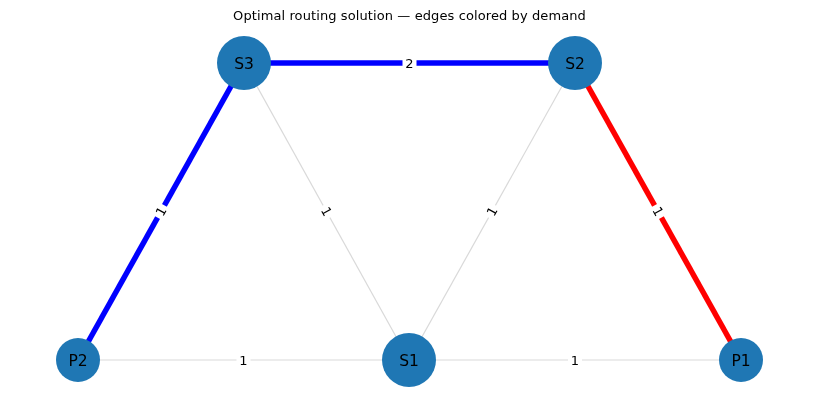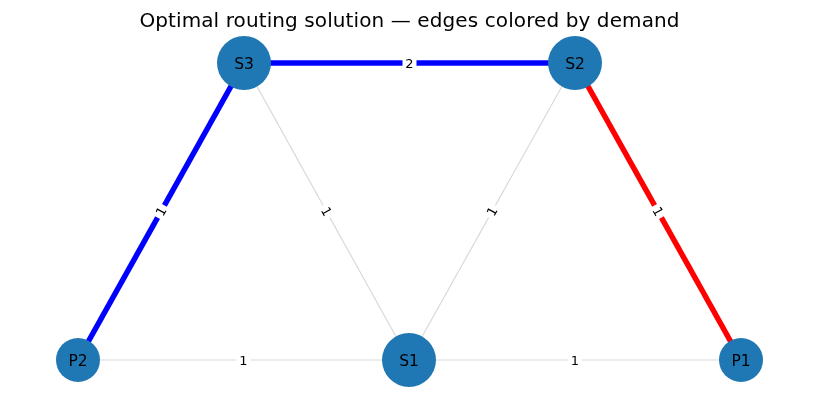--- a/index.html
+++ b/index.html
@@ -16,21 +16,21 @@
     height: 402px;
     background: #ffffff;
     overflow: hidden;
   }
   #chart-title {
     position: absolute;
     left: 0;
     top: 8px;
     width: 819px;
     text-align: center;
-    font-size: 20px;
+    font-size: 13px;
     color: #000000;
     font-family: "DejaVu Sans", sans-serif;
     letter-spacing: 0.1px;
   }
   #graph-svg {
     position: absolute;
     left: 0;
     top: 0;
     width: 819px;
     height: 402px;

